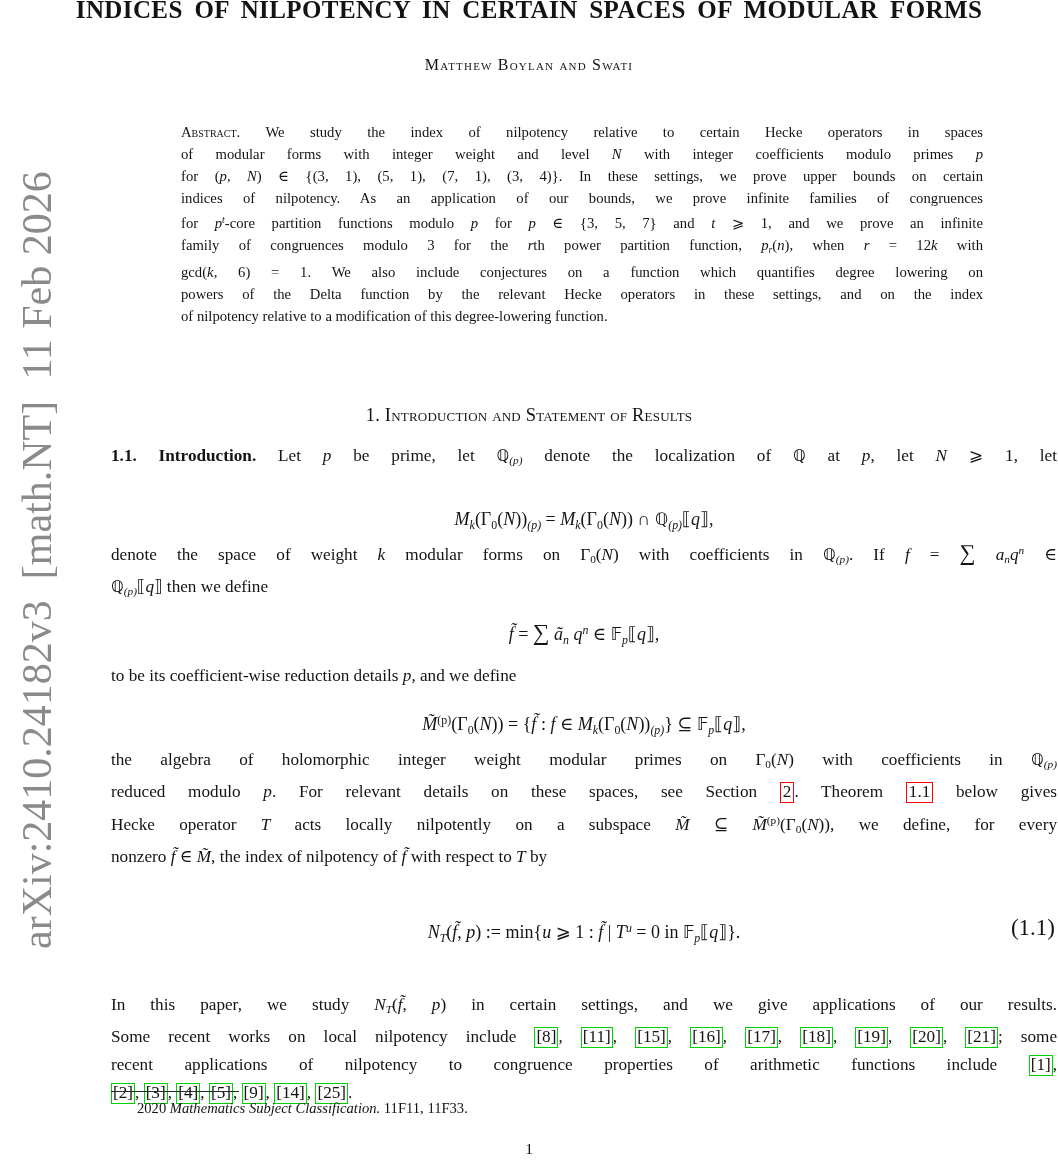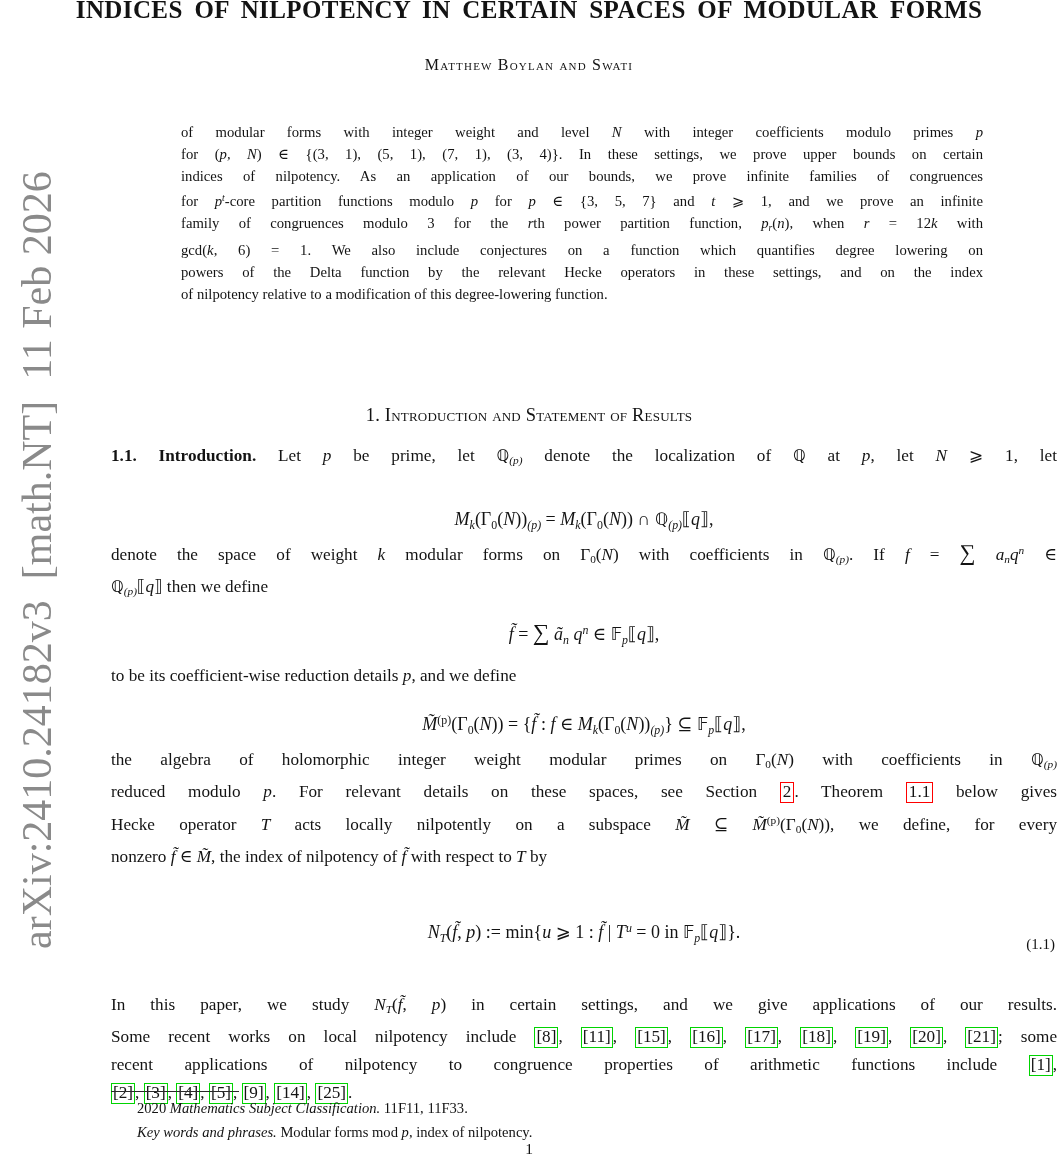--- a/index.html
+++ b/index.html
@@ -25,21 +25,21 @@
   .blk{position:absolute;left:111px;width:946px;font-size:17.2px;line-height:28px;}
   .jl{text-align:justify;text-align-last:justify;}
   .ll{text-align:left;}
 
   #p1{top:442px;} #p2{top:536px;} #p3{top:662px;} #p4{top:746px;} #p5{top:975px;margin-top:16px;}
   .disp{position:absolute;left:111px;width:946px;text-align:center;font-size:18px;}
   #d1{top:503px;line-height:32px;}
   #d2{top:606px;line-height:48px;}
   #d3{top:702px;line-height:36px;}
   #eq{top:908px;line-height:40px;}
-  .eqtag{position:absolute;right:2px;top:16px;line-height:40px;font-size:15px;}
+  .eqtag{position:absolute;right:2px;top:0;line-height:40px;font-size:23px;}
 
   .footrule{position:absolute;top:1091px;left:111px;width:128px;
             border-top:1.6px solid #2a2a2a;height:0;}
   .footnotes{position:absolute;top:1097px;left:111px;width:946px;
              font-size:14.6px;line-height:23.8px;}
   .footnotes .fline{padding-left:26px;}
   .pagenum{position:absolute;top:1140px;left:0;width:100%;text-align:center;font-size:15.5px;}
 
   
   .r-p{}
@@ -59,20 +59,21 @@
 </style>
 </head>
 <body>
 
 <div class="watermark">arXiv:2410.24182v3  [math.NT]  11 Feb 2026</div>
 
 <div class="title">INDICES OF NILPOTENCY IN CERTAIN SPACES OF MODULAR FORMS</div>
 <div class="authors">Matthew Boylan and Swati</div>
 
 <div class="abstract">
+  <div class="jl"><span class="r-sc">Abstract.</span><span class="r-p">  We study the index of nilpotency relative to certain Hecke operators in spaces</span></div>
   <div class="jl"><span class="r-p">of modular forms with integer weight and level </span><span class="r-i">N</span><span class="r-p"> with integer coefficients modulo primes </span><span class="r-i">p</span></div>
   <div class="jl"><span class="r-p">for (</span><span class="r-i">p, N</span><span class="r-p">) ∈ {(3, 1), (5, 1), (7, 1), (3, 4)}.  In these settings, we prove upper bounds on certain</span></div>
   <div class="jl"><span class="r-p">indices of nilpotency.  As an application of our bounds, we prove infinite families of congruences</span></div>
   <div class="jl"><span class="r-p">for </span><span class="r-i">p</span><span class="r-supi">t</span><span class="r-p">-core partition functions modulo </span><span class="r-i">p</span><span class="r-p"> for </span><span class="r-i">p</span><span class="r-p"> ∈ {3, 5, 7} and </span><span class="r-i">t</span><span class="r-p"> ⩾ 1, and we prove an infinite</span></div>
   <div class="jl"><span class="r-p">family of congruences modulo 3 for the </span><span class="r-i">r</span><span class="r-p">th power partition function, </span><span class="r-i">p</span><span class="r-subi">r</span><span class="r-p">(</span><span class="r-i">n</span><span class="r-p">), when </span><span class="r-i">r</span><span class="r-p"> = 12</span><span class="r-i">k</span><span class="r-p"> with</span></div>
   <div class="jl"><span class="r-p">gcd(</span><span class="r-i">k</span><span class="r-p">, 6) = 1.  We also include conjectures on a function which quantifies degree lowering on</span></div>
   <div class="jl"><span class="r-p">powers of the Delta function by the relevant Hecke operators in these settings, and on the index</span></div>
   <div class="ll"><span class="r-p">of nilpotency relative to a modification of this degree-lowering function.</span></div>
 </div>
 
@@ -112,16 +113,15 @@
 <div class="blk" id="p5">
   <div class="jl"><span class="r-p">In this paper, we study </span><span class="r-i">N</span><span class="r-subi">T</span><span class="r-p">(</span><span class="r-i">f̃</span><span class="r-p">, </span><span class="r-i">p</span><span class="r-p">) in certain settings, and we give applications of our results.</span></div>
   <div class="jl"><span class="r-p">Some recent works on local nilpotency include </span><span class="r-g">[8]</span><span class="r-p">, </span><span class="r-g">[11]</span><span class="r-p">, </span><span class="r-g">[15]</span><span class="r-p">, </span><span class="r-g">[16]</span><span class="r-p">, </span><span class="r-g">[17]</span><span class="r-p">, </span><span class="r-g">[18]</span><span class="r-p">, </span><span class="r-g">[19]</span><span class="r-p">, </span><span class="r-g">[20]</span><span class="r-p">, </span><span class="r-g">[21]</span><span class="r-p">; some</span></div>
   <div class="jl"><span class="r-p">recent applications of nilpotency to congruence properties of arithmetic functions include </span><span class="r-g">[1]</span><span class="r-p">,</span></div>
   <div class="ll"><span class="r-g">[2]</span><span class="r-p">, </span><span class="r-g">[3]</span><span class="r-p">, </span><span class="r-g">[4]</span><span class="r-p">, </span><span class="r-g">[5]</span><span class="r-p">, </span><span class="r-g">[9]</span><span class="r-p">, </span><span class="r-g">[14]</span><span class="r-p">, </span><span class="r-g">[25]</span><span class="r-p">.</span></div>
 </div>
 
 <div class="footrule"></div>
 <div class="footnotes">
   <div class="fline"><span class="r-p">2020 </span><span class="r-fi">Mathematics Subject Classification.</span><span class="r-p">  11F11, 11F33.</span></div>
-  <div class="fline"><span class="r-fi">Key words and phrases.</span><span class="r-p">  Modular forms mod </span><span class="r-fi">p</span><span class="r-p">, index of nilpotency.</span></div>
 </div>
 
 <div class="pagenum">1</div>
 
 </body></html>

